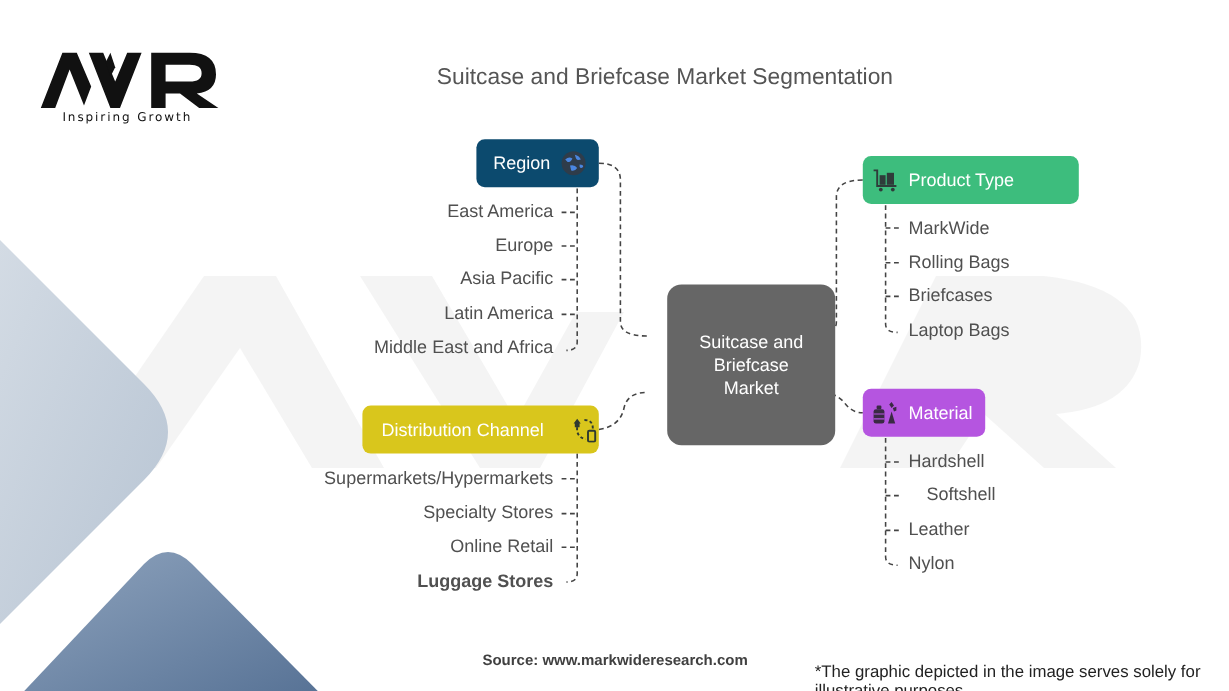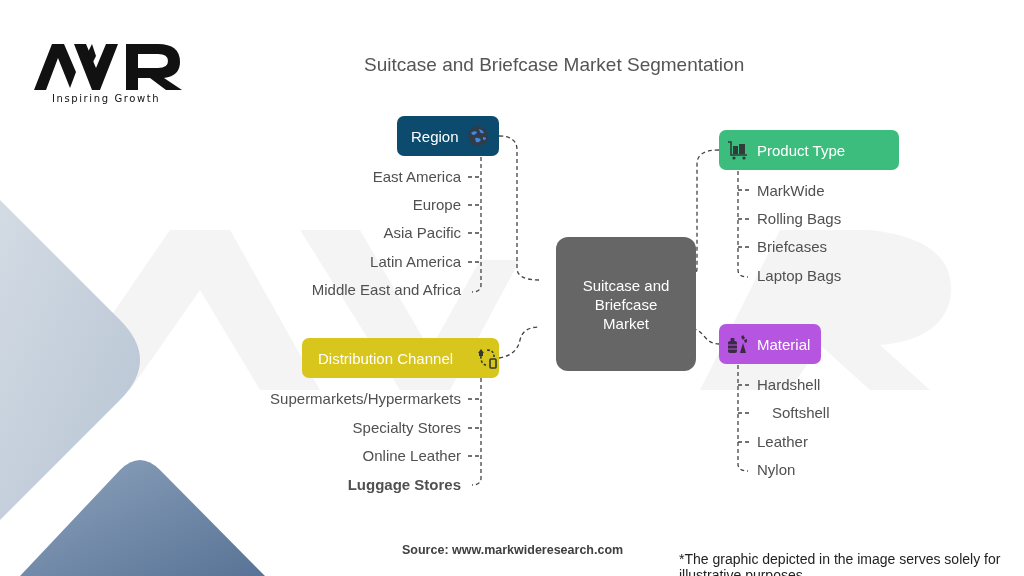--- a/index.html
+++ b/index.html
@@ -134,21 +134,21 @@
     <g stroke="#2f3a30" fill="none" stroke-width="1.6">
       <path d="M4 9 Q3 17 11 19" stroke-dasharray="2.5,2"></path>
       <path d="M10 3 Q17 3 17 10" stroke-dasharray="2.5,2"></path>
     </g>
     <path d="M1 6 L4 2 L7 6 L6 6 L6 9 L2 9 L2 6 Z" fill="#2f3a30"></path>
     <rect x="13" y="12" width="6" height="9" rx="1" fill="none" stroke="#2f3a30" stroke-width="1.6"></rect>
   </svg>
 </div>
 <div class="leaf right-align" style="right:563px; top:390px;">Supermarkets/Hypermarkets</div>
 <div class="leaf right-align" style="right:563px; top:419px;">Specialty Stores</div>
-<div class="leaf right-align" style="right:563px; top:447px;">Online Leather</div>
+<div class="leaf right-align" style="right:563px; top:447px;">Online Retail</div>
 <div class="leaf right-align" style="right:563px; top:476px;font-weight:bold;">Luggage Stores</div>
 
 <div class="node" style="left:719px; top:324px; width:102px; height:40px; background:#b555e0; padding-left:8px;">
   <svg class="icon" viewBox="0 0 22 22" style="margin-right:8px;">
     <g fill="#3a2a44">
       <rect x="1" y="8" width="9" height="12" rx="2"></rect>
       <rect x="3.5" y="5" width="4" height="3" rx="1"></rect>
       <path d="M13 20 L16 10 L19 20 Z"></path>
       <path d="M14 4 L16 2 L18 5 L16 7 Z"></path>
       <path d="M17 7 L20 6 L20 9 L18 10 Z"></path>

